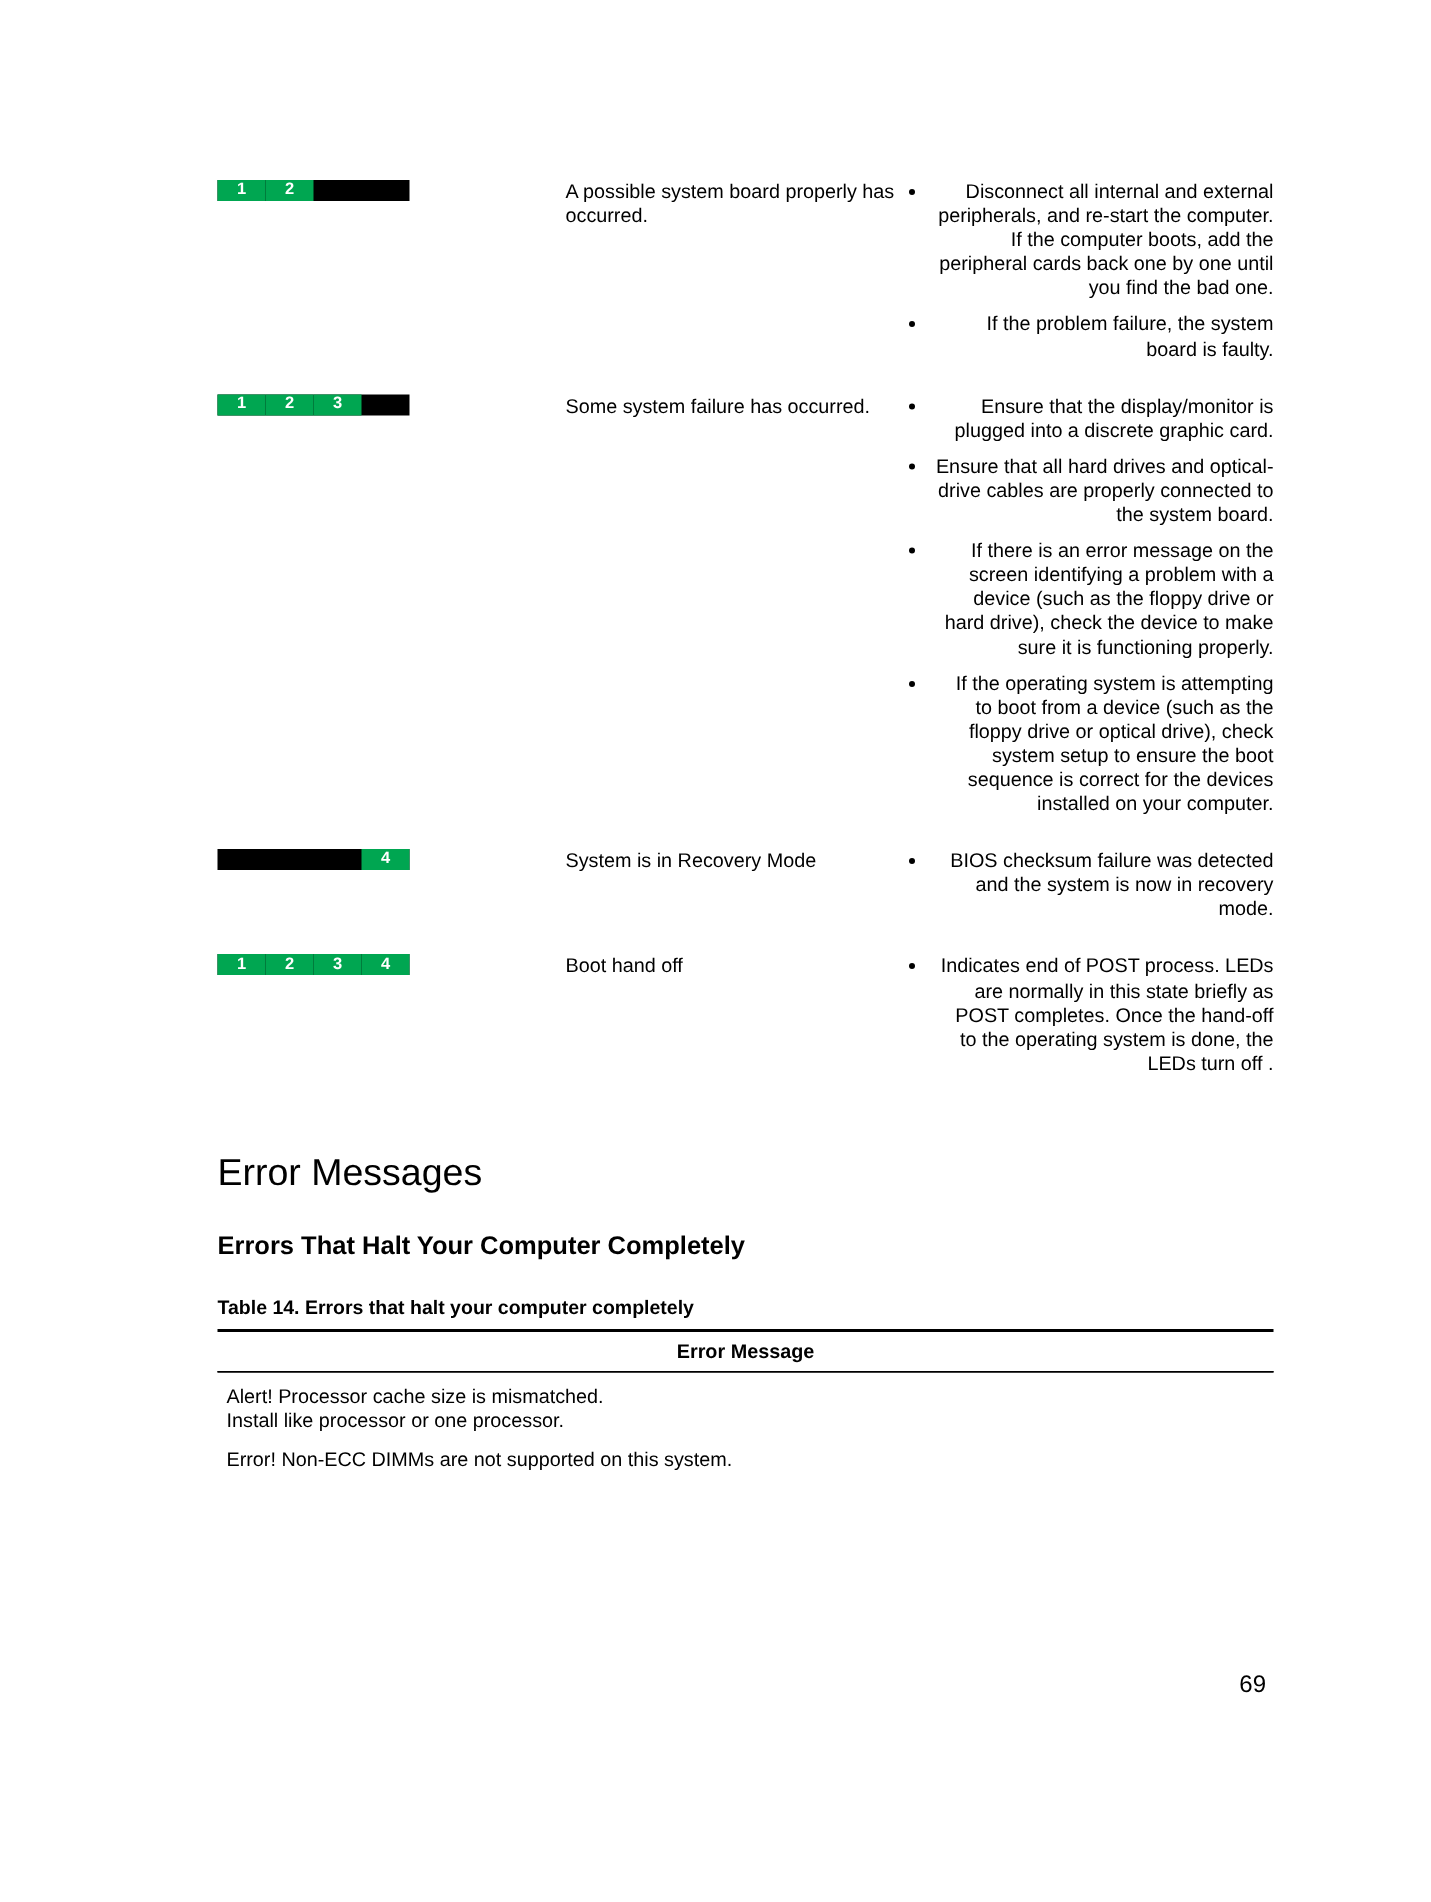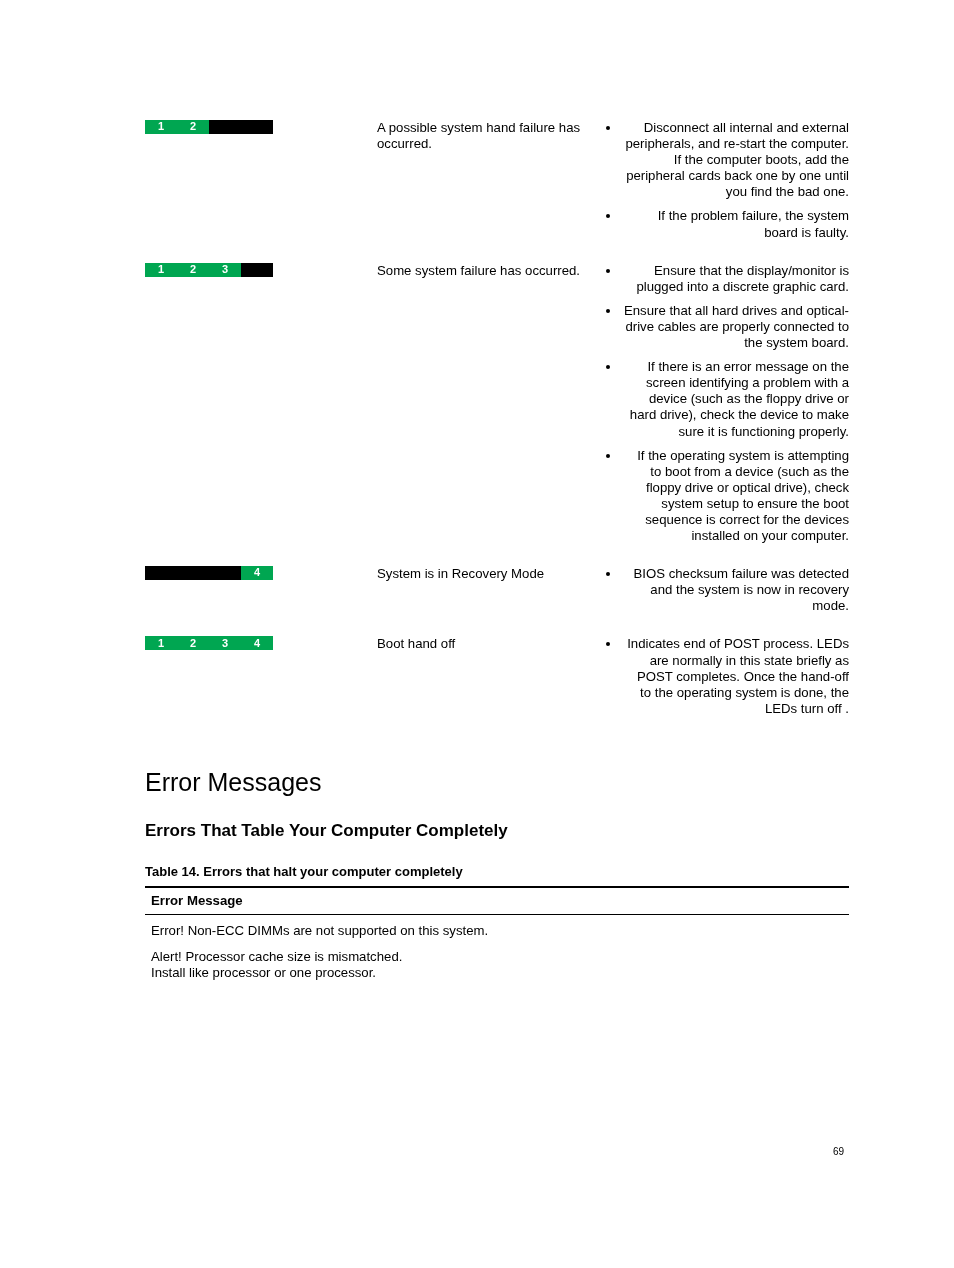--- a/index.html
+++ b/index.html
@@ -84,55 +84,55 @@
     font-weight: bold;
     font-size: 13px;
     margin: 22px 0 6px 0;
   }
   .err-table {
     width: 100%;
     border-collapse: collapse;
     font-size: 13.2px;
   }
   .err-table th {
-    text-align: left;
+    text-align: center;
     font-weight: bold;
     padding: 5px 6px;
     border-top: 2px solid #000;
     border-bottom: 1px solid #000;
   }
   .err-table td {
     padding: 8px 6px 2px 6px;
     vertical-align: top;
   }
   .err-sub { font-size: 13.2px; }
   .page-num {
     position: absolute;
     right: 110px;
-    bottom: 110px;
-    font-size: 10px;
+    bottom: 134px;
+    font-size: 16px;
   }
 </style>
 </head>
 <body>
 
 <div class="page">
 
   <table class="diag-table">
     <tbody id="diag-body">
         <tr class="diag-row">
           <td class="col-led">
             <div class="led-strip">
               <div class="led-cell led-on">1</div>
               <div class="led-cell led-on">2</div>
               <div class="led-cell"></div>
               <div class="led-cell"></div>
             </div>
           </td>
-          <td class="col-desc">A possible system hand failure has occurred.</td>
+          <td class="col-desc">A possible system board properly has occurred.</td>
           <td class="col-steps">
             <ul class="steps">
               <li>Disconnect all internal and external peripherals, and re-start the computer. If the computer boots, add the peripheral cards back one by one until you find the bad one.</li>
               <li>If the problem failure, the system board is faulty.</li>
             </ul>
           </td>
         </tr>
         <tr class="diag-row">
           <td class="col-led">
             <div class="led-strip">
@@ -182,38 +182,38 @@
             <ul class="steps">
               <li>Indicates end of POST process. LEDs are normally in this state briefly as POST completes. Once the hand-off to the operating system is done, the LEDs turn off .</li>
             </ul>
           </td>
         </tr>
       </tbody>
   </table>
 
   <h1 class="section">Error Messages</h1>
 
-  <h2 class="subsection">Errors That Table Your Computer Completely</h2>
+  <h2 class="subsection">Errors That Halt Your Computer Completely</h2>
   <div class="table-title">Table 14. Errors that halt your computer completely</div>
 
   <table class="err-table">
     <thead>
       <tr>
           <th>Error Message</th>
         </tr>
     </thead>
     <tbody id="err-body">
         <tr>
           <td>
-            <div>Error! Non-ECC DIMMs are not supported on this system.</div>
+            <div>Alert! Processor cache size is mismatched.</div>
+            <div class="err-sub">Install like processor or one processor.</div>
           </td>
         </tr>
         <tr>
           <td>
-            <div>Alert! Processor cache size is mismatched.</div>
-            <div class="err-sub">Install like processor or one processor.</div>
+            <div>Error! Non-ECC DIMMs are not supported on this system.</div>
           </td>
         </tr>
       </tbody>
   </table>
 
   <div class="page-num">69</div>
 </div>
 
 </body></html>

